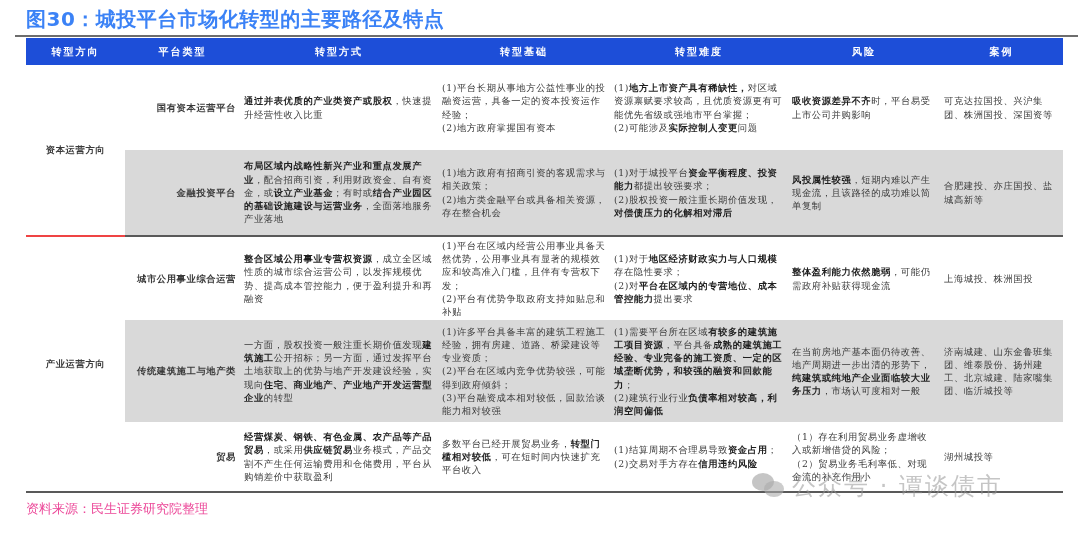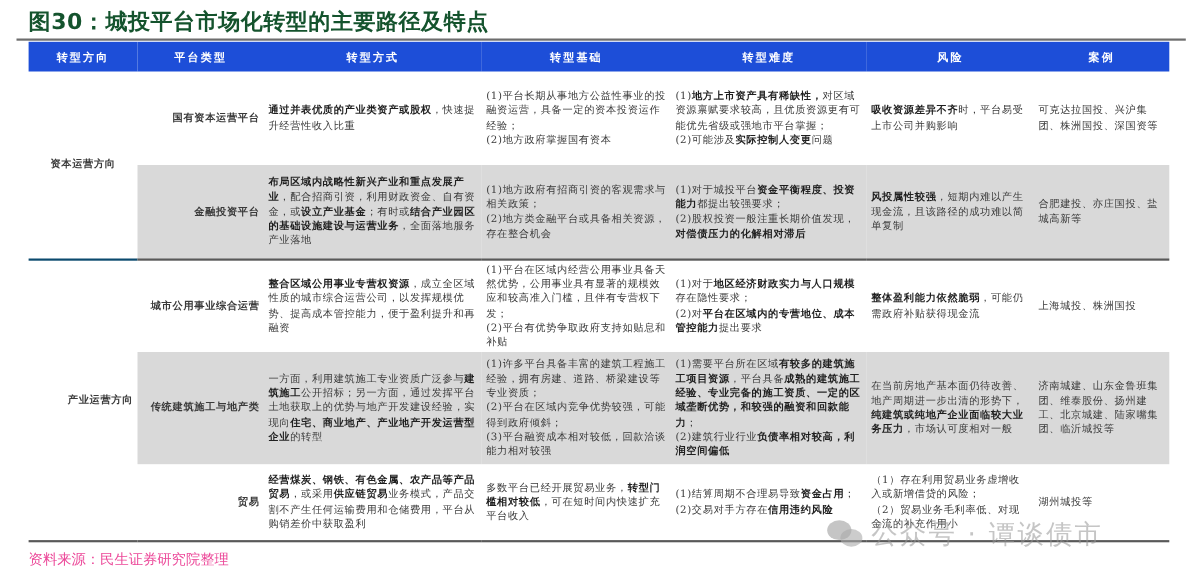--- a/index.html
+++ b/index.html
@@ -1,19 +1,19 @@
 <!DOCTYPE html>
 <html><head>
 <meta charset="utf-8">
 <style>
   html, body { margin: 0; padding: 0; background: #ffffff; }
   body { width: 1080px; height: 533px; position: relative; overflow: hidden;
          font-family: "DejaVu Serif", "Liberation Serif", serif; color: #333; }
   .title { position: absolute; left: 26px; top: 6px; font-family: "DejaVu Sans", "Liberation Sans", sans-serif;
-           font-weight: bold; font-size: 20px; color: #14532d; letter-spacing: 0.5px; line-height: 26px; }
+           font-weight: bold; font-size: 20px; color: #3b82f6; letter-spacing: 0.5px; line-height: 26px; }
   .title-rule { position: absolute; left: 15px; top: 35px; width: 1063px; height: 2px; background: #6d6d6d; }
   table.main { position: absolute; left: 26px; top: 38px; width: 1037px; border-collapse: collapse; table-layout: fixed; }
   table.main th { background: #1d4ed8; color: #fff; font-size: 10px; font-weight: bold; height: 27px; padding: 0;
                   text-align: center; letter-spacing: 2px; }
   table.main td { font-size: 9.3px; line-height: 13.2px; padding: 0 4px; vertical-align: middle; color: #3a3a3a; letter-spacing: 0.6px; }
   td.lvl1 { font-weight: bold; text-align: center; color: #2a2a2a; }
   td.lvl2 { font-weight: bold; text-align: right; color: #2a2a2a; }
   tr.gray td.g { background: #d9d9d9; }
   tr.sep-bottom td { border-bottom: 2px solid #595959; }
   b { color: #1f1f1f; }
@@ -48,51 +48,51 @@
       <th>转型方式</th>
       <th>转型基础</th>
       <th>转型难度</th>
       <th>风险</th>
       <th>案例</th>
     </tr>
   </thead>
   <tbody>
 
     <tr style="height:85px">
-      <td rowspan="2" class="lvl1 sepcell" style="border-bottom:2px solid #0c4a6e;">资本运营方向</td>
+      <td rowspan="2" class="lvl1 sepcell" style="border-bottom:2px solid #ef4444;">资本运营方向</td>
       <td class="lvl2">国有资本运营平台</td>
       <td><b>通过并表优质的产业类资产或股权</b><span>，快速提升经营性收入比重</span></td>
       <td><span>(1)平台长期从事地方公益性事业的投融资运营，具备一定的资本投资运作经验；</span><br><span>(2)地方政府掌握国有资本</span></td>
       <td><span>(1)</span><b>地方上市资产具有稀缺性，</b><span>对区域资源禀赋要求较高，且优质资源更有可能优先省级或强地市平台掌握；</span><br><span>(2)可能涉及</span><b>实际控制人变更</b><span>问题</span></td>
       <td><b>吸收资源差异不齐</b><span>时，平台易受上市公司并购影响</span></td>
       <td>可克达拉国投、兴沪集团、株洲国投、深国资等</td>
     </tr>
 
     <tr class="gray sep-bottom" style="height:86px">
       <td class="lvl2 g">金融投资平台</td>
       <td class="g"><b>布局区域内战略性新兴产业和重点发展产业</b><span>，配合招商引资，利用财政资金、自有资金，或</span><b>设立产业基金</b><span>；有时或</span><b>结合产业园区的基础设施建设与运营业务</b><span>，全面落地服务产业落地</span></td>
       <td class="g"><span>(1)地方政府有招商引资的客观需求与相关政策；</span><br><span>(2)地方类金融平台或具备相关资源，存在整合机会</span></td>
       <td class="g"><span>(1)对于城投平台</span><b>资金平衡程度、投资能力</b><span>都提出较强要求；</span><br><span>(2)股权投资一般注重长期价值发现，</span><b>对偿债压力的化解相对滞后</b></td>
       <td class="g"><b>风投属性较强</b><span>，短期内难以产生现金流，且该路径的成功难以简单复制</span></td>
       <td class="g">合肥建投、亦庄国投、盐城高新等</td>
     </tr>
 
     <tr style="height:84px">
-      <td rowspan="3" class="lvl1" style="border-bottom:2px solid #595959;text-align:right;">产业运营方向</td>
+      <td rowspan="3" class="lvl1" style="border-bottom:2px solid #595959;">产业运营方向</td>
       <td class="lvl2">城市公用事业综合运营</td>
       <td><b>整合区域公用事业专营权资源</b><span>，成立全区域性质的城市综合运营公司，以发挥规模优势、提高成本管控能力，便于盈利提升和再融资</span></td>
       <td><span>(1)平台在区域内经营公用事业具备天然优势，公用事业具有显著的规模效应和较高准入门槛，且伴有专营权下发；</span><br><span>(2)平台有优势争取政府支持如贴息和补贴</span></td>
       <td><span>(1)对于</span><b>地区经济财政实力与人口规模</b><span>存在隐性要求；</span><br><span>(2)对</span><b>平台在区域内的专营地位、成本管控能力</b><span>提出要求</span></td>
       <td><b>整体盈利能力依然脆弱</b><span>，可能仍需政府补贴获得现金流</span></td>
       <td>上海城投、株洲国投</td>
     </tr>
 
     <tr class="gray" style="height:102px">
       <td class="lvl2 g">传统建筑施工与地产类</td>
-      <td class="g"><span>一方面，利用建筑施工专业资质广泛参与</span><b>建筑施工</b><span>公开招标；另一方面，通过发挥平台土地获取上的优势与地产开发建设经验，实现向</span><b>住宅、商业地产、产业地产开发运营型企业</b><span>的转型</span></td>
+      <td class="g"><span>一方面，股权投资一般注重长期价值发现</span><b>建筑施工</b><span>公开招标；另一方面，通过发挥平台土地获取上的优势与地产开发建设经验，实现向</span><b>住宅、商业地产、产业地产开发运营型企业</b><span>的转型</span></td>
       <td class="g"><span>(1)许多平台具备丰富的建筑工程施工经验，拥有房建、道路、桥梁建设等专业资质；</span><br><span>(2)平台在区域内竞争优势较强，可能得到政府倾斜；</span><br><span>(3)平台融资成本相对较低，回款洽谈能力相对较强</span></td>
       <td class="g"><span>(1)需要平台所在区域</span><b>有较多的建筑施工项目资源</b><span>，平台具备</span><b>成熟的建筑施工经验、专业完备的施工资质、一定的区域垄断优势，和较强的融资和回款能力</b><span>；</span><br><span>(2)建筑行业行业</span><b>负债率相对较高，利润空间偏低</b></td>
       <td class="g"><span>在当前房地产基本面仍待改善、地产周期进一步出清的形势下，</span><b>纯建筑或纯地产企业面临较大业务压力</b><span>，市场认可度相对一般</span></td>
       <td class="g">济南城建、山东金鲁班集团、维泰股份、扬州建工、北京城建、陆家嘴集团、临沂城投等</td>
     </tr>
 
     <tr class="sep-bottom" style="height:70px">
       <td class="lvl2">贸易</td>
       <td><b>经营煤炭、钢铁、有色金属、农产品等产品贸易</b><span>，或采用</span><b>供应链贸易</b><span>业务模式，产品交割不产生任何运输费用和仓储费用，平台从购销差价中获取盈利</span></td>
       <td><span>多数平台已经开展贸易业务，</span><b>转型门槛相对较低</b><span>，可在短时间内快速扩充平台收入</span></td>

